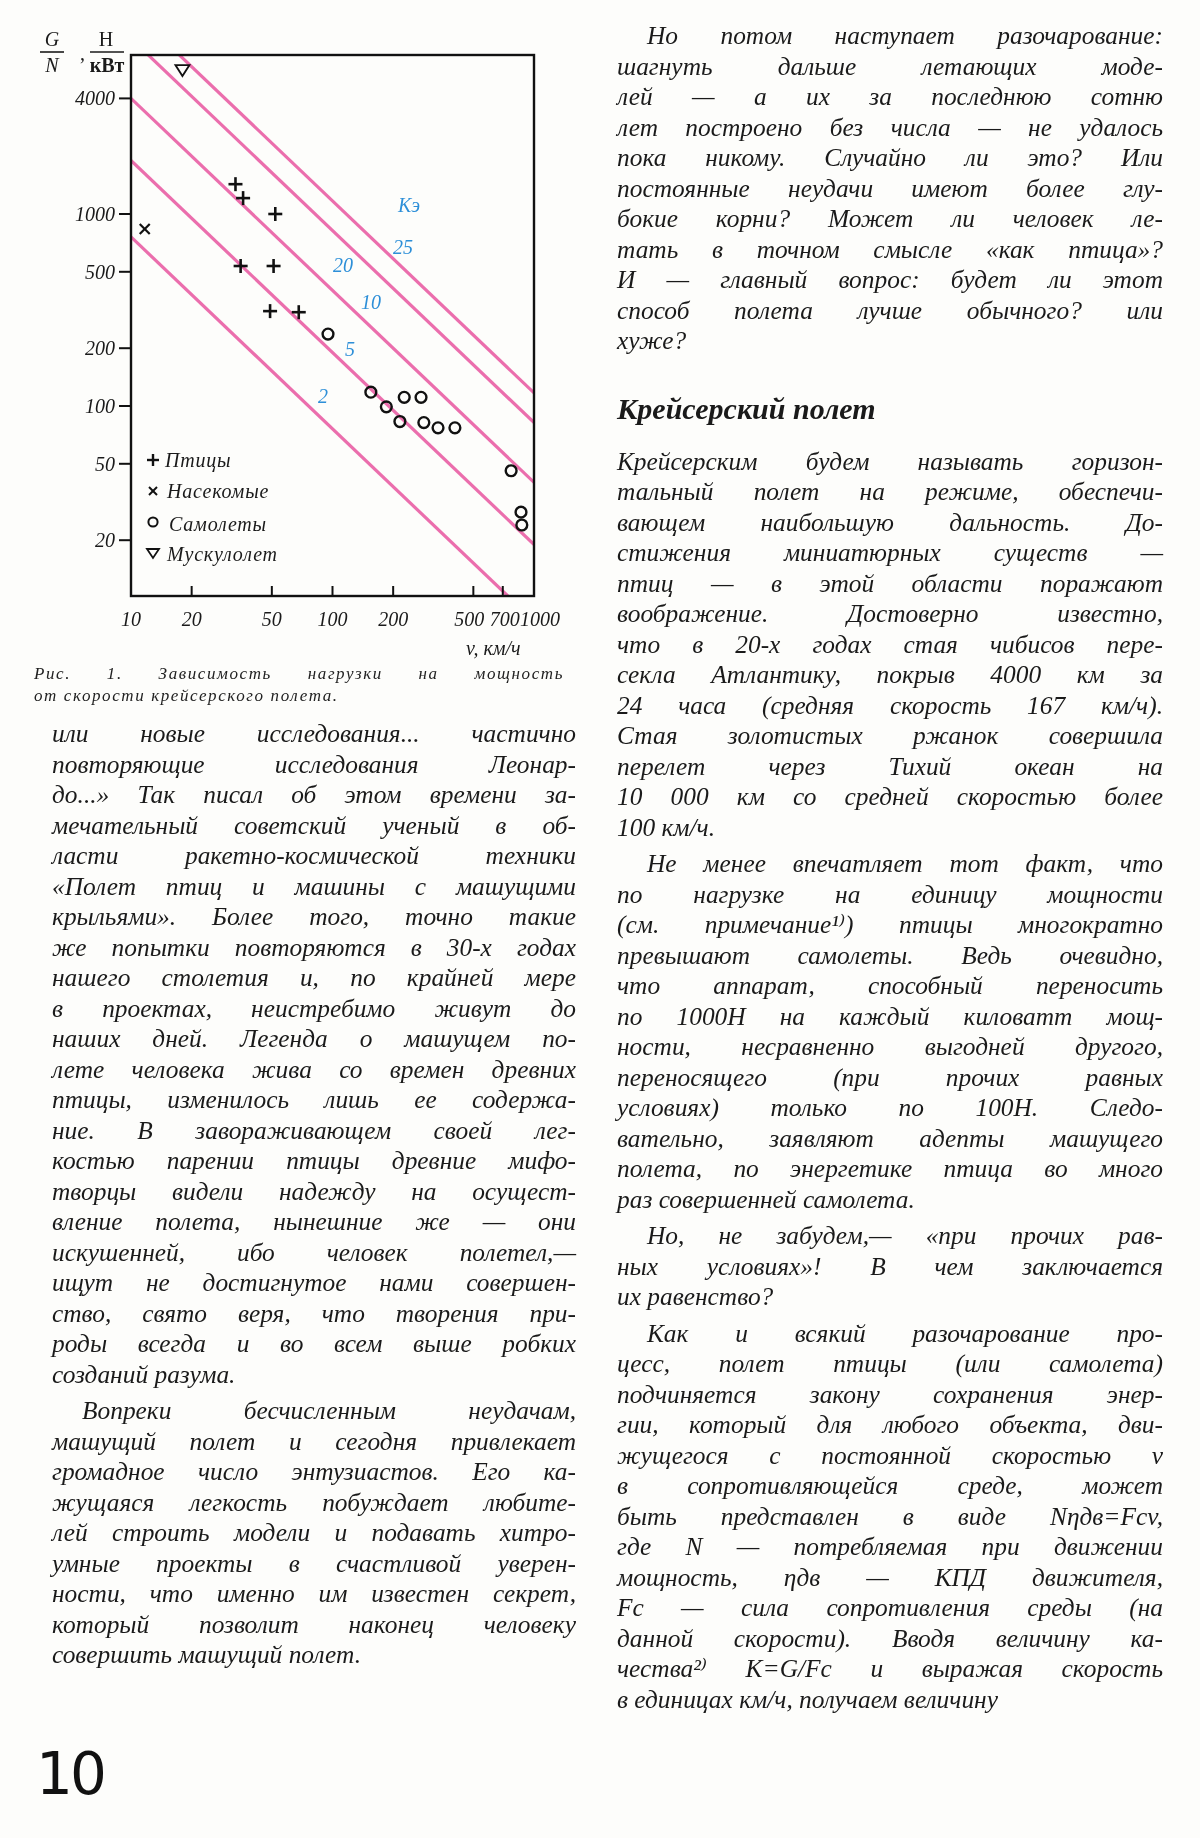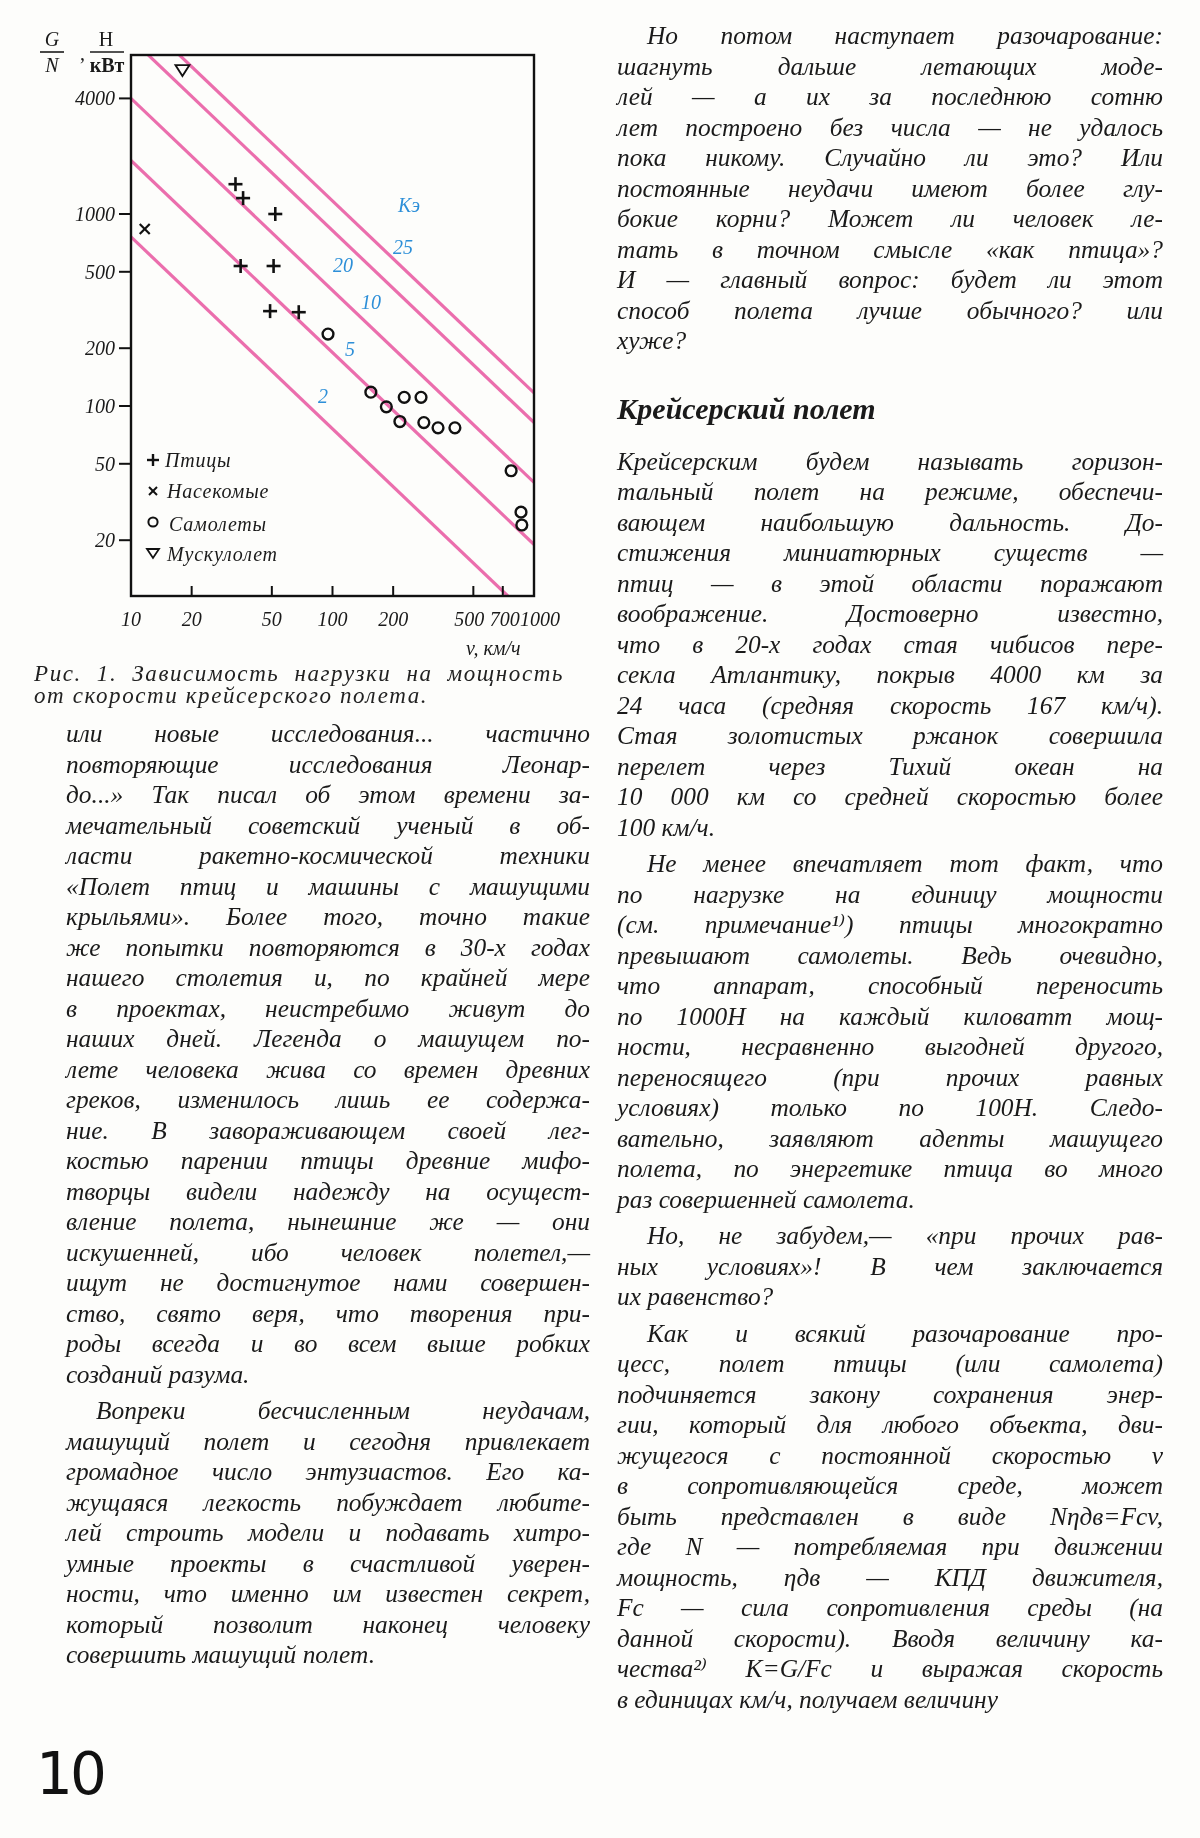--- a/index.html
+++ b/index.html
@@ -1,27 +1,27 @@
 <!DOCTYPE html>
 <html><head>
 <meta charset="utf-8">
 <style>
   html,body{margin:0;padding:0;background:#fdfdfb;}
   body{width:1200px;height:1838px;position:relative;overflow:hidden;
        font-family:"Liberation Serif","DejaVu Serif",serif;color:#1a1a1a;}
   .col{position:absolute;}
-  .col-left{left:66px;top:718px;width:524px;}
+  .col-left{left:52px;top:718px;width:524px;}
   .col-right{left:617px;top:20px;width:546px;}
   .text-block{font-size:25.4px;line-height:30.5px;font-style:italic;}
   .line{display:block;text-align:justify;text-align-last:justify;white-space:nowrap;height:30.5px;overflow:visible;}
   .line.last{text-align-last:left;}
   .line.indent{padding-left:30px;}
   .para{margin-bottom:6px;}
   .heading{font-weight:bold;font-size:30px;margin:38px 0 22px 0;height:30px;line-height:30px;}
-  .caption{position:absolute;left:34px;top:663px;width:530px;font-style:italic;font-size:23px;line-height:22px;letter-spacing:1.6px;color:#222;}
+  .caption{position:absolute;left:34px;top:663px;width:530px;font-style:italic;font-size:17px;line-height:22px;letter-spacing:1.6px;color:#222;}
   .caption .line{height:22px;}
   .page-number{position:absolute;left:36px;top:1740px;font-family:"DejaVu Sans","Liberation Sans",sans-serif;font-size:58px;font-weight:500;letter-spacing:-3px;color:#111;}
   #chart{position:absolute;left:0;top:0;width:600px;height:660px;}
   .ax-lbl{font-family:"Liberation Serif",serif;font-style:italic;font-size:20px;fill:#1a1a1a;}
   .ax-unit{font-family:"Liberation Serif",serif;font-size:20px;fill:#1a1a1a;}
   .leg-lbl{font-family:"Liberation Serif",serif;font-style:italic;font-size:20px;fill:#1a1a1a;letter-spacing:0.8px;}
   .k-lbl{font-family:"Liberation Serif",serif;font-style:italic;font-size:20px;fill:#2d8fd8;}
 </style>
 </head>
 <body>
@@ -169,21 +169,21 @@
       <span class="line">до...» Так писал об этом времени за-</span>
       <span class="line">мечательный советский ученый в об-</span>
       <span class="line">ласти ракетно-космической техники</span>
       <span class="line">«Полет птиц и машины с машущими</span>
       <span class="line">крыльями». Более того, точно такие</span>
       <span class="line">же попытки повторяются в 30-х годах</span>
       <span class="line">нашего столетия и, по крайней мере</span>
       <span class="line">в проектах, неистребимо живут до</span>
       <span class="line">наших дней. Легенда о машущем по-</span>
       <span class="line">лете человека жива со времен древних</span>
-      <span class="line">греков, изменилось лишь ее содержа-</span>
+      <span class="line">птицы, изменилось лишь ее содержа-</span>
       <span class="line">ние. В завораживающем своей лег-</span>
       <span class="line">костью парении птицы древние мифо-</span>
       <span class="line">творцы видели надежду на осущест-</span>
       <span class="line">вление полета, нынешние же — они</span>
       <span class="line">искушенней, ибо человек полетел,—</span>
       <span class="line">ищут не достигнутое нами совершен-</span>
       <span class="line">ство, свято веря, что творения при-</span>
       <span class="line">роды всегда и во всем выше робких</span>
       <span class="line last">созданий разума.</span>
     </div>

